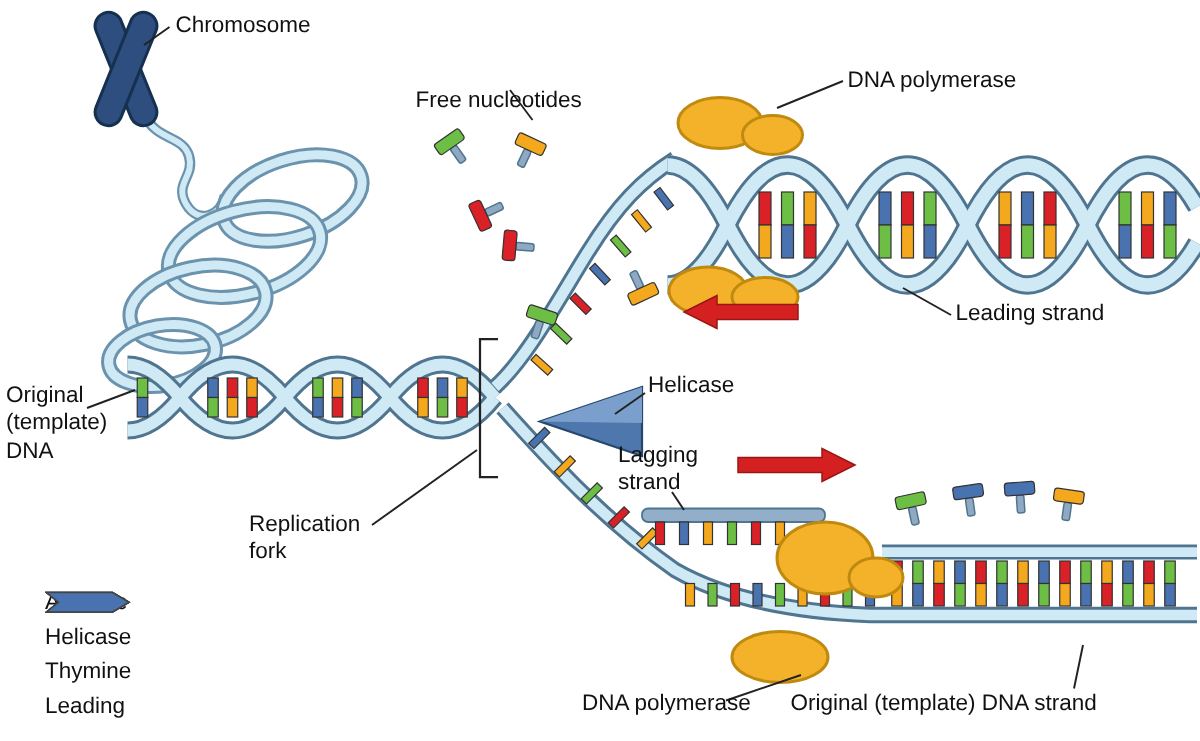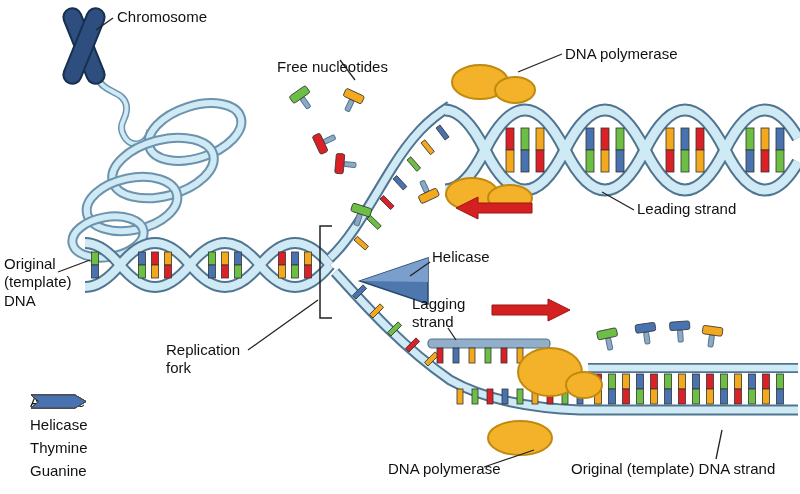--- a/index.html
+++ b/index.html
@@ -265,21 +265,21 @@
 <div class="lbl" style="left:637px;top:200px;">Leading strand</div>
 <div class="lbl" style="left:4px;top:255px;">Original
 (template)
 DNA</div>
 <div class="lbl" style="left:432px;top:248px;">Helicase</div>
 <div class="lbl" style="left:166px;top:341px;">Replication
 fork</div>
 <div class="lbl" style="left:412px;top:295px;">Lagging
 strand</div>
 <div class="lbl" style="left:388px;top:460px;">DNA polymerase</div>
-<div class="lbl" style="left:571px;top:460px;">Original (template) DNA strand</div>
+<div class="lbl" style="left:527px;top:460px;">Original (template) DNA strand</div>
 
 <div class="legend">
   <div class="legend-row">
     <svg width="58" height="15" viewBox="0 0 58 15">
       <polygon points="1,1 45,1 56,7.5 45,14 1,14 9,7.5" fill="#da2128" stroke="#444" stroke-width="1"></polygon>
     </svg>
     <span>Adenine</span>
   </div>
   <div class="legend-row">
     <svg width="58" height="15" viewBox="0 0 58 15">
@@ -290,17 +290,17 @@
   <div class="legend-row">
     <svg width="58" height="15" viewBox="0 0 58 15">
       <polygon points="1,1 45,1 56,7.5 45,14 1,14 9,7.5" fill="#6cbe45" stroke="#444" stroke-width="1"></polygon>
     </svg>
     <span>Thymine</span>
   </div>
   <div class="legend-row">
     <svg width="58" height="15" viewBox="0 0 58 15">
       <polygon points="1,1 45,1 56,7.5 45,14 1,14 9,7.5" fill="#4973b0" stroke="#444" stroke-width="1"></polygon>
     </svg>
-    <span>Guanine</span>
+    <span>Leading</span>
   </div>
 </div>
 
 </div>
 
 </body></html>

